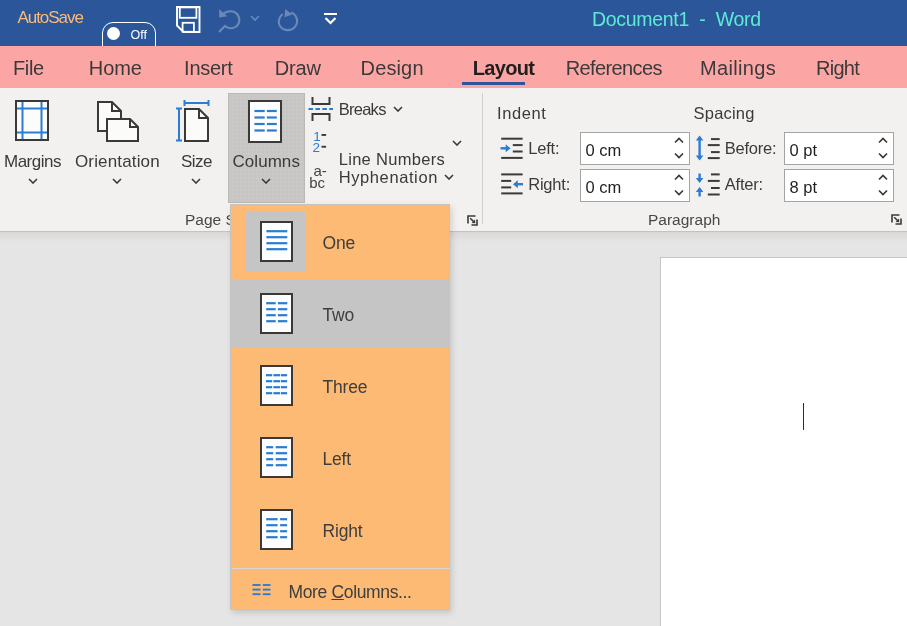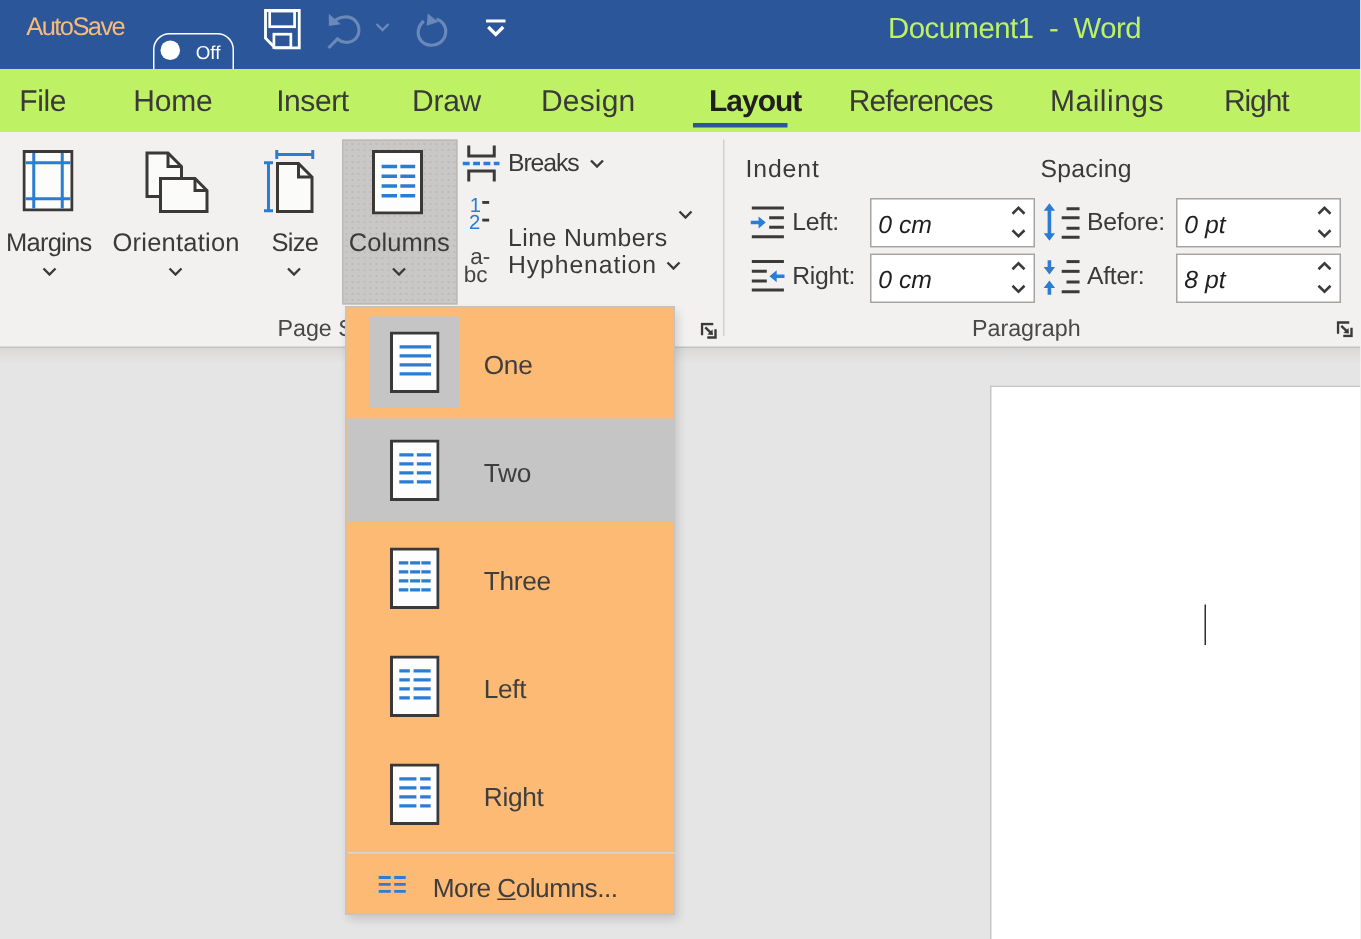--- a/index.html
+++ b/index.html
@@ -4,36 +4,36 @@
 html,body{width:907px;height:626px;overflow:hidden;}
 body{font-family:"Liberation Sans",sans-serif;}
 #app{position:relative;width:907px;height:626px;background:#f3f1f0;overflow:hidden;}
 .abs{position:absolute;}
 
 #titlebar{position:absolute;left:0;top:0;width:907px;height:46px;background:#2b579a;}
 #autosave{position:absolute;left:17.5px;top:8px;color:#fdba74;font-size:17px;letter-spacing:-1.05px;}
 #toggle{position:absolute;left:102px;top:6px;width:54px;height:36px;border:1.5px solid #fff;border-radius:11px;margin-top:16px;}
 #toggle .knob{position:absolute;left:4px;top:4.3px;width:13px;height:13px;border-radius:50%;background:#fff;}
 #toggle .lbl{position:absolute;left:27.5px;top:4.5px;color:#fff;font-size:12.5px;}
-#title{position:absolute;left:592px;top:8px;color:#bef264;font-size:19.5px;letter-spacing:-0.3px;}
-
-#tabrow{position:absolute;left:0;top:46px;width:907px;height:42px;background:#bef264;}
+#title{position:absolute;left:592px;top:8px;color:#5eead4;font-size:19.5px;letter-spacing:-0.3px;}
+
+#tabrow{position:absolute;left:0;top:46px;width:907px;height:42px;background:#fca5a5;}
 .tab{position:absolute;top:10.5px;font-size:20px;line-height:23px;color:#3b3a39;white-space:nowrap;}
 #tab-layout{font-weight:700;color:#201f1e;margin-left:11px;}
 #layout-underline{position:absolute;left:461.5px;top:36px;width:63px;height:3px;background:#2b579a;}
 
 #ribbon{position:absolute;left:0;top:88px;width:907px;height:144px;background:#f3f1f0;border-bottom:1px solid #c5c3c2;}
 .biglabel{position:absolute;font-size:17px;line-height:19px;color:#3b3a39;white-space:nowrap;}
 .grouplabel{position:absolute;top:123px;font-size:15.5px;color:#494846;white-space:nowrap;}
 .vsep{position:absolute;top:5px;width:1px;height:131px;background:#d2d0ce;}
 #colbtn{position:absolute;left:228px;top:5px;width:77px;height:109.5px;background:#c9c8c7;background-image:radial-gradient(circle,#bcbbb9 0.6px,rgba(0,0,0,0) 0.75px);background-size:4px 4px;border:1px solid #bbb9b7;}
 .smalltext{position:absolute;font-size:16.5px;line-height:19px;color:#3b3a39;white-space:nowrap;}
 .inlabel{position:absolute;font-size:16.5px;line-height:19px;color:#3b3a39;white-space:nowrap;}
 .spinbox{position:absolute;width:110px;height:33px;background:#fff;border:1px solid #a6a4a2;}
-.spinval{position:absolute;left:4.5px;top:8px;font-size:16.5px;color:#201f1e;font-style:italic;}
+.spinval{position:absolute;left:4.5px;top:8px;font-size:16.5px;color:#201f1e;}
 
 #docarea{position:absolute;left:0;top:232px;width:907px;height:394px;background:#e6e5e5;}
 #docshadow{position:absolute;left:0;top:0;width:907px;height:10px;background:linear-gradient(#d9d8d7,#e6e5e5);}
 #page{position:absolute;left:660px;top:25px;width:247px;height:369px;background:#fff;border-left:1px solid #c8c6c4;border-top:1px solid #c8c6c4;}
 #cursor{position:absolute;left:802.5px;top:169px;width:1.6px;height:27.5px;background:#2e2e2e;}
 
 #dropdown{position:absolute;left:229.5px;top:203.5px;width:220px;height:406px;background:#fdba74;border:1px solid #c5c3c1;box-shadow:2px 3px 6px rgba(0,0,0,0.14);}
 .mrow{position:absolute;left:1px;width:218px;height:72px;}
 .mrow.hl{background:#c6c5c5;height:69px;text-align:right;}
 .mtext{position:absolute;left:91px;top:26px;font-size:17.5px;line-height:20px;letter-spacing:-0.2px;color:#3f3e3d;}

